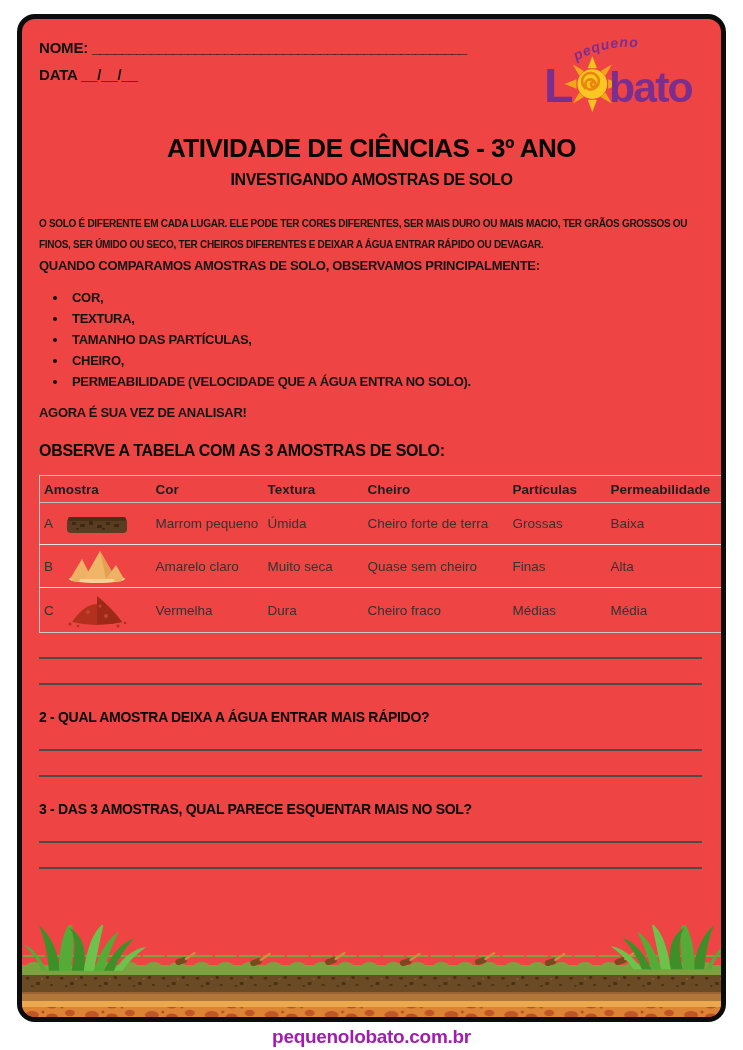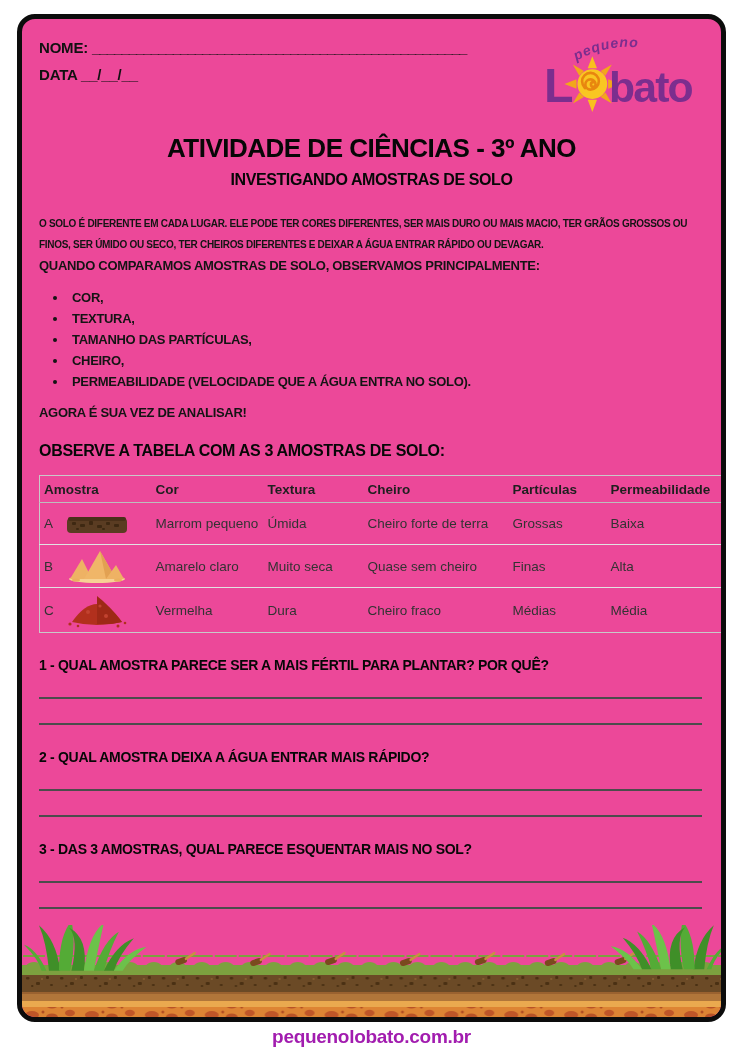--- a/index.html
+++ b/index.html
@@ -1,21 +1,21 @@
 <!DOCTYPE html>
 <html><head>
 <meta charset="utf-8">
 <style>
   * { margin:0; padding:0; box-sizing:border-box; }
   html,body { width:743px; height:1050px; }
   body { font-family:"Liberation Sans", sans-serif; background:#ffffff; position:relative; overflow:hidden; }
 
   .sheet {
     position:absolute; left:17px; top:14px; width:709px; height:1008px;
-    border:5px solid #0c0c0c; border-radius:18px; background:#ec4899;
+    border:5px solid #0c0c0c; border-radius:18px; background:#ef4444;
     overflow:hidden;
   }
   .content { padding:14px 17px 0 17px; position:relative; }
 
   
   .head-row { display:flex; justify-content:space-between; align-items:flex-start; }
   .id-block { padding-top:6px; }
   .name-line { font-size:15px; font-weight:bold; color:#111; letter-spacing:-0.2px; white-space:nowrap; }
   .name-line .blank { font-weight:bold; letter-spacing:-1px; }
   .date-line { font-size:15px; font-weight:bold; color:#111; margin-top:10px; letter-spacing:-0.2px; }
@@ -192,21 +192,20 @@
           <td>Vermelha</td>
           <td>Dura</td>
           <td>Cheiro fraco</td>
           <td>Médias</td>
           <td>Média</td>
         </tr>
       </tbody>
     </table>
 
 
-    <div class="question">1 - QUAL AMOSTRA PARECE SER A MAIS FÉRTIL PARA PLANTAR? POR QUÊ?</div>
     <div class="answer-line"></div>
     <div class="answer-line"></div>
 
     <div class="question">2 - QUAL AMOSTRA DEIXA A ÁGUA ENTRAR MAIS RÁPIDO?</div>
     <div class="answer-line"></div>
     <div class="answer-line"></div>
 
     <div class="question">3 - DAS 3 AMOSTRAS, QUAL PARECE ESQUENTAR MAIS NO SOL?</div>
     <div class="answer-line"></div>
     <div class="answer-line"></div>

